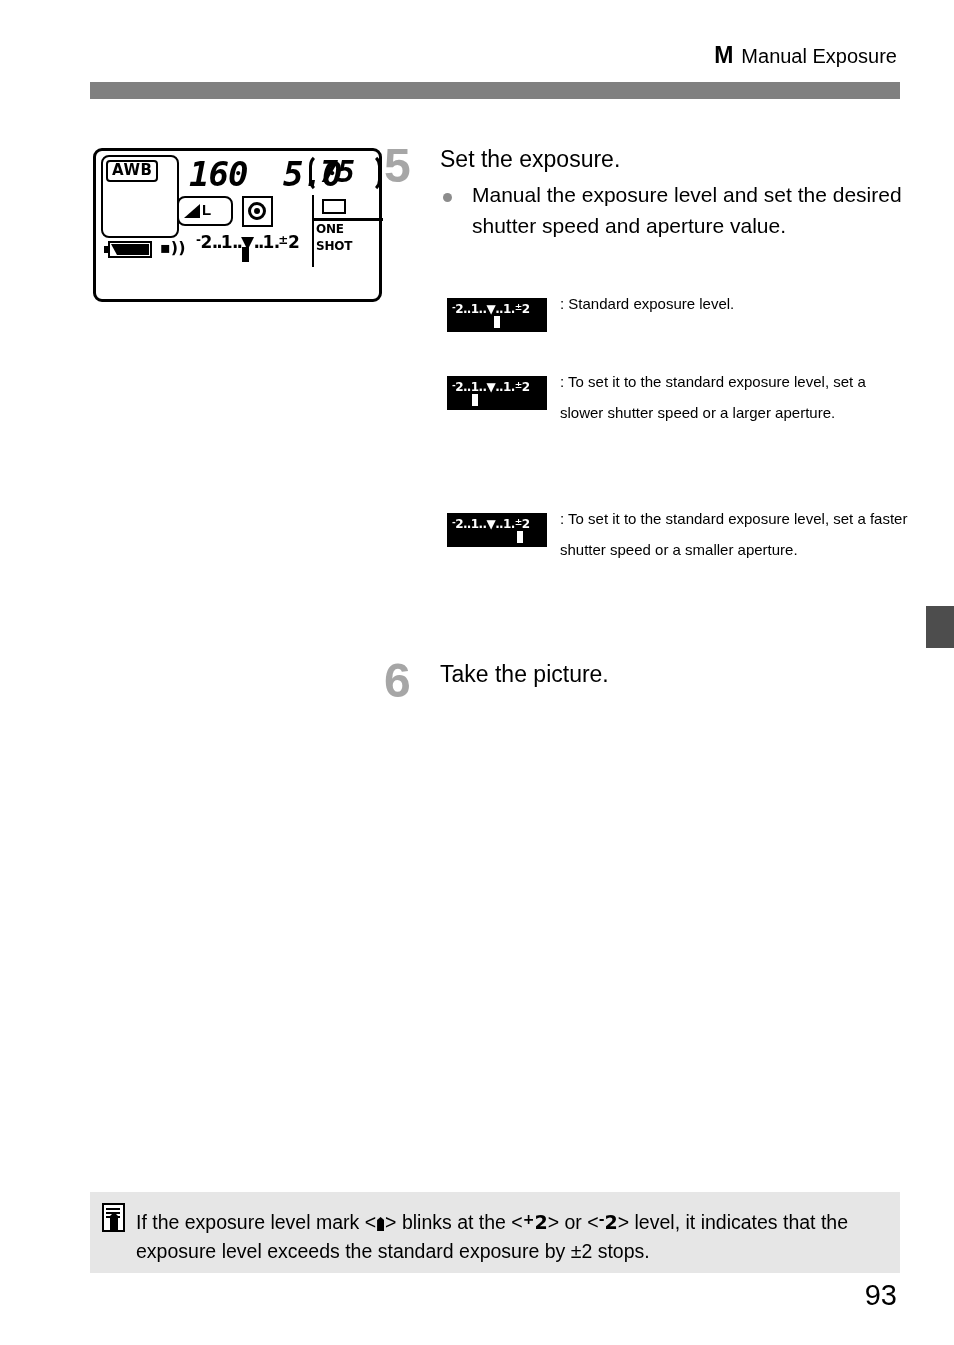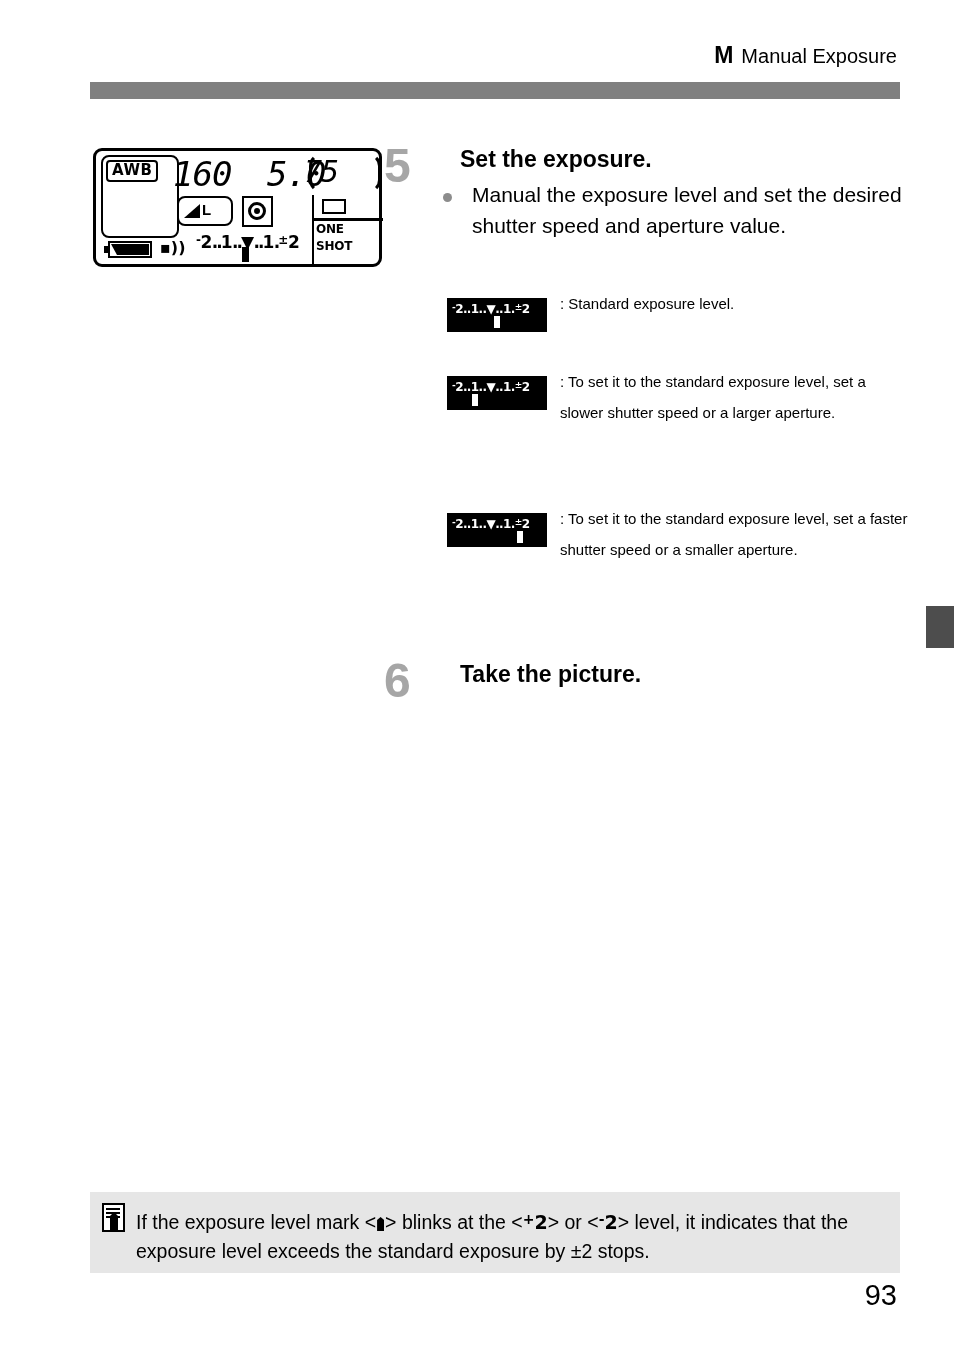--- a/index.html
+++ b/index.html
@@ -52,21 +52,21 @@
     height: 42px;
     background: #4d4d4d;
   }
 
   
   .lcd-panel {
     position: absolute;
     left: 93px;
     top: 148px;
     width: 289px;
-    height: 119px;
+    height: 154px;
     border: 3px solid #000;
     border-radius: 9px;
     box-sizing: border-box;
     background: #fff;
   }
   .lcd-inner { position: absolute; inset: 0; }
 
   .lcd-left-box {
     position: absolute;
     left: 5px; top: 4px;
@@ -114,25 +114,26 @@
     left: 64px; top: 89px;
     font-size: 16px;
     font-weight: bold;
     line-height: 16px;
     font-family: "DejaVu Sans", sans-serif;
   }
 
   .seg-number {
     position: absolute;
     font-family: "DejaVu Sans Mono", monospace;
-    font-weight: normal;
+    font-weight: bold;
     font-style: italic;
     font-size: 34px;
     line-height: 34px;
     letter-spacing: -1px;
+    margin-left: 16px;
   }
   .lcd-shutter { left: 77px; top: 6px; }
   .lcd-aperture { left: 171px; top: 6px; }
   .lcd-shots {
     left: 208px; top: 6px;
     font-size: 30px;
     line-height: 30px;
   }
   .shots-bracket {
     position: absolute;
@@ -252,23 +253,22 @@
     position: absolute;
     color: #a6a6a6;
     font-weight: bold;
     font-size: 48px;
     line-height: 48px;
     font-family: "Liberation Sans", sans-serif;
   }
   .step-heading {
     position: absolute;
     font-size: 23px;
-    font-weight: bold;
+    font-weight: normal;
     line-height: 26px;
-    margin-left: 20px;
   }
   .bullet-dot {
     position: absolute;
     width: 9px; height: 9px;
     border-radius: 50%;
     background: #8c8c8c;
   }
   .bullet-text {
     position: absolute;
     font-size: 21px;

